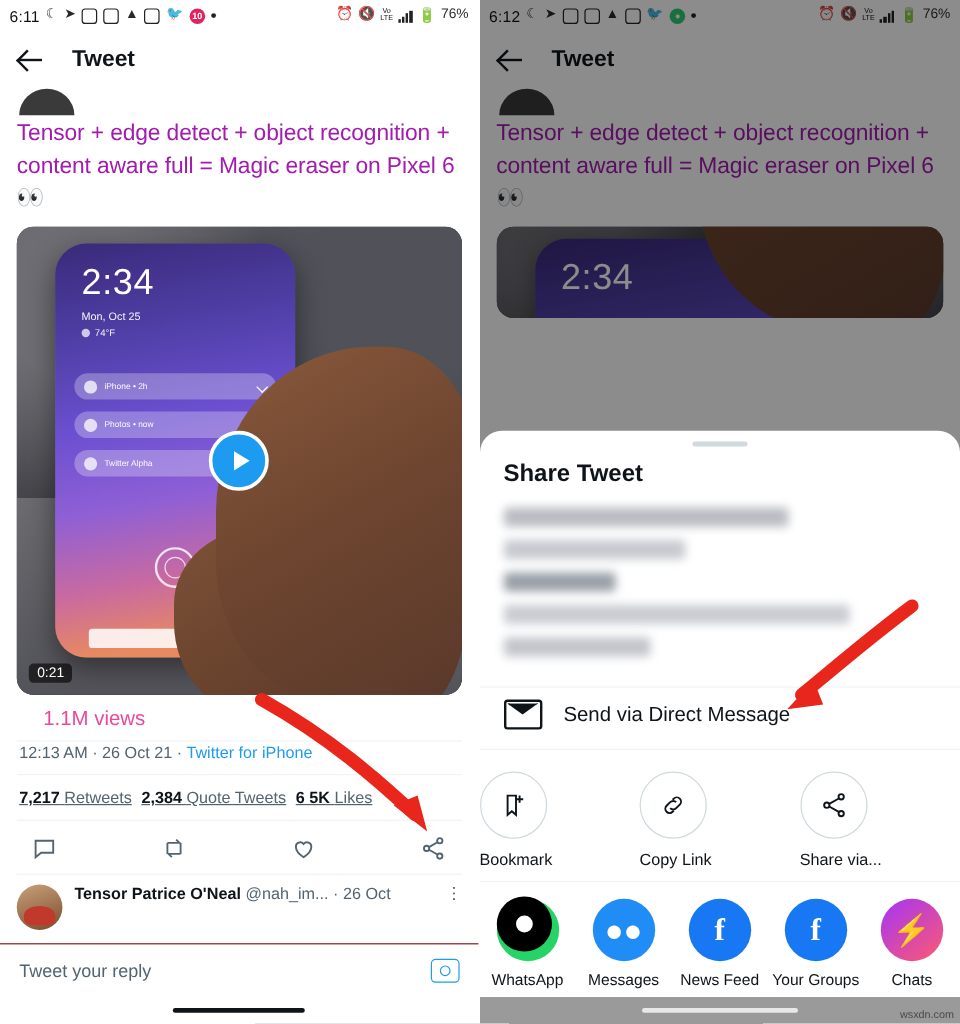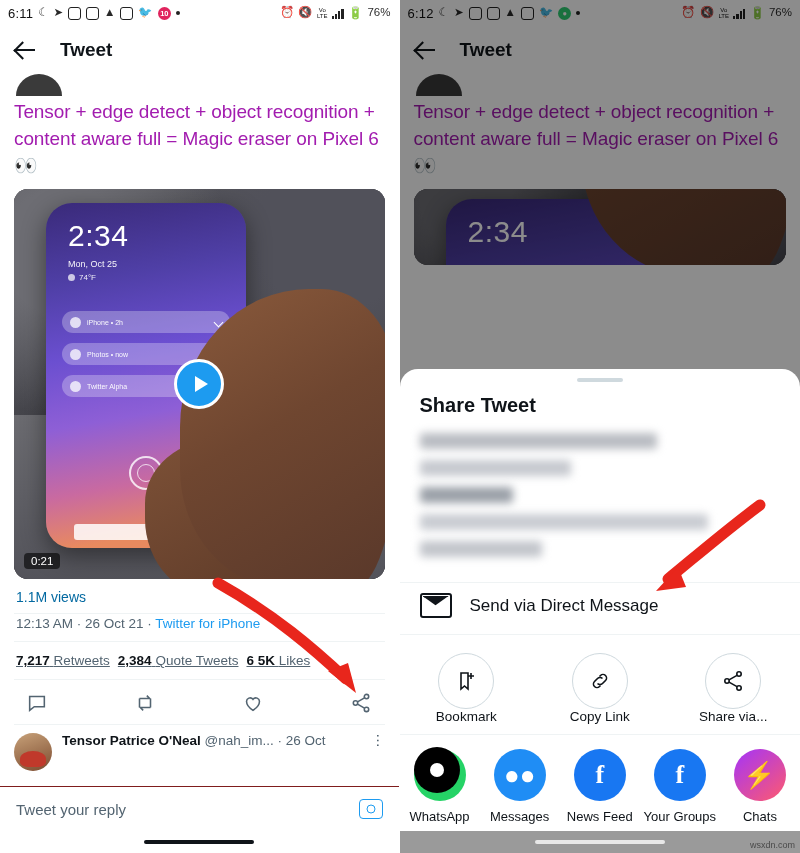--- a/index.html
+++ b/index.html
@@ -56,21 +56,21 @@
   .ph-card i{width:11px;height:11px;border-radius:50%;background:rgba(255,255,255,.75);margin-right:6px;display:inline-block;}
   .ph-fp{position:absolute;left:50%;transform:translateX(-50%);bottom:58px;width:30px;height:30px;border-radius:50%;border:2px solid rgba(255,255,255,.8);}
   .ph-fp:after{content:"";position:absolute;inset:6px;border-radius:50%;border:1.5px solid rgba(255,255,255,.75);}
   .ph-white{position:absolute;left:28px;bottom:8px;width:108px;height:16px;background:rgba(255,255,255,.85);border-radius:3px;}
   .hand{position:absolute;right:-10px;bottom:-10px;width:215px;height:300px;background:linear-gradient(150deg,#8a5a3c 0%,#6f4630 45%,#59382a 100%);border-radius:60% 34% 20% 50%/46% 30% 44% 40%;}
   .hand2{position:absolute;right:90px;bottom:-20px;width:150px;height:160px;background:linear-gradient(150deg,#7d5137,#5d3a28);border-radius:50% 40% 30% 50%/40% 40% 40% 50%;}
   .play-btn{position:absolute;left:50%;top:50%;transform:translate(-50%,-50%);width:44px;height:44px;border-radius:50%;background:#1d9bf0;border:3px solid #fff;display:flex;align-items:center;justify-content:center;}
   .play-btn:after{content:"";margin-left:4px;border-left:13px solid #fff;border-top:8px solid transparent;border-bottom:8px solid transparent;}
   .duration{position:absolute;left:10px;bottom:10px;background:rgba(0,0,0,.6);color:#fff;font-size:11.5px;padding:2px 7px;border-radius:4px;}
 
-  .views{font-size:14px;color:#0369a1;padding:10px 16px 8px 16px;}
+  .views{font-size:17px;color:#ec4899;padding:10px 16px 8px 16px;margin-left:20px;}
   .meta{font-size:13.5px;color:#536471;padding:2px 16px 10px 16px;}
   .meta a{color:#1d9bf0;text-decoration:none;}
   .divider{height:1px;background:#eff3f4;margin:0 14px;}
   .stats{display:flex;gap:8px;padding:11px 16px;font-size:13.5px;color:#536471;align-items:baseline;flex-wrap:nowrap;white-space:nowrap;text-decoration:underline;}
   .stats b{color:#0f1419;font-weight:700;}
   .actions{display:flex;justify-content:space-between;padding:12px 26px 10px 26px;}
   .act{width:22px;height:22px;color:#536471;}
 
   
   .reply-row{display:flex;gap:10px;padding:8px 14px 2px 14px;align-items:flex-start;}
@@ -96,21 +96,21 @@
   .grabber{width:46px;height:4px;border-radius:2px;background:#cfd9de;margin:9px auto 6px auto;}
   .sheet-title{font-size:20px;font-weight:700;color:#0f1419;padding:6px 20px 12px 20px;}
   .blur-block{padding:4px 20px 14px 20px;}
   .bl{height:16px;border-radius:3px;margin-bottom:11px;filter:blur(4px);}
   .row-dm{display:flex;align-items:center;gap:18px;padding:10px 20px 16px 20px;}
   .env{width:28px;height:21px;border:2px solid #0f1419;border-radius:3px;position:relative;}
   .env:after{content:"";position:absolute;left:1px;top:1px;width:22px;height:11px;border-left:2px solid #0f1419;border-right:2px solid #0f1419;transform:skewY(0);clip-path:polygon(0 0,100% 0,50% 85%);background:#0f1419;}
   .dm-label{font-size:17px;color:#0f1419;}
   .sheet-div{height:1px;background:#eff3f4;}
   .icon-row{display:flex;padding:18px 0 10px 0;}
-  .icon-cell{flex:1;display:flex;flex-direction:column;align-items:center;}
+  .icon-cell{flex:1;display:flex;flex-direction:column;align-items:flex-start;gap:10px;}
   .icon-circle{width:54px;height:54px;border-radius:50%;border:1px solid #cfd9de;display:flex;align-items:center;justify-content:center;}
   .icon-cap{font-size:13.5px;color:#0f1419;}
   .app-row{display:flex;padding:14px 0 6px 0;align-items:flex-start;}
   .app-cell{flex:1;display:flex;flex-direction:column;align-items:center;gap:8px;}
   .app-ic{width:52px;height:52px;border-radius:50%;display:flex;align-items:center;justify-content:center;color:#fff;font-size:26px;font-weight:700;}
   .app-cap{font-size:13px;color:#0f1419;text-align:center;line-height:16px;}
   .rec-dot{position:absolute;left:14px;bottom:60px;width:46px;height:46px;border-radius:50%;background:#000;display:flex;align-items:center;justify-content:center;z-index:8;}
   .rec-dot i{width:14px;height:14px;border-radius:50%;background:#fff;display:block;}
   .navbar-r{position:absolute;left:0;right:0;bottom:0;height:22px;background:#9a9a9a;display:flex;align-items:center;justify-content:center;}
   .navbar-r i{width:130px;height:4px;border-radius:2px;background:#e8e8e8;display:block;}

